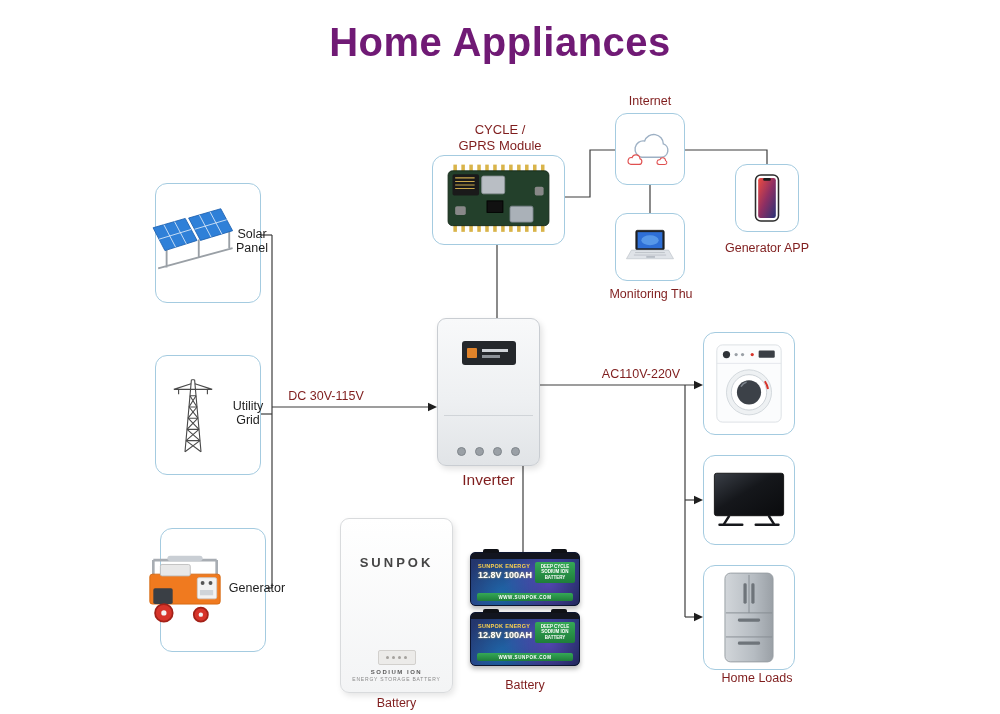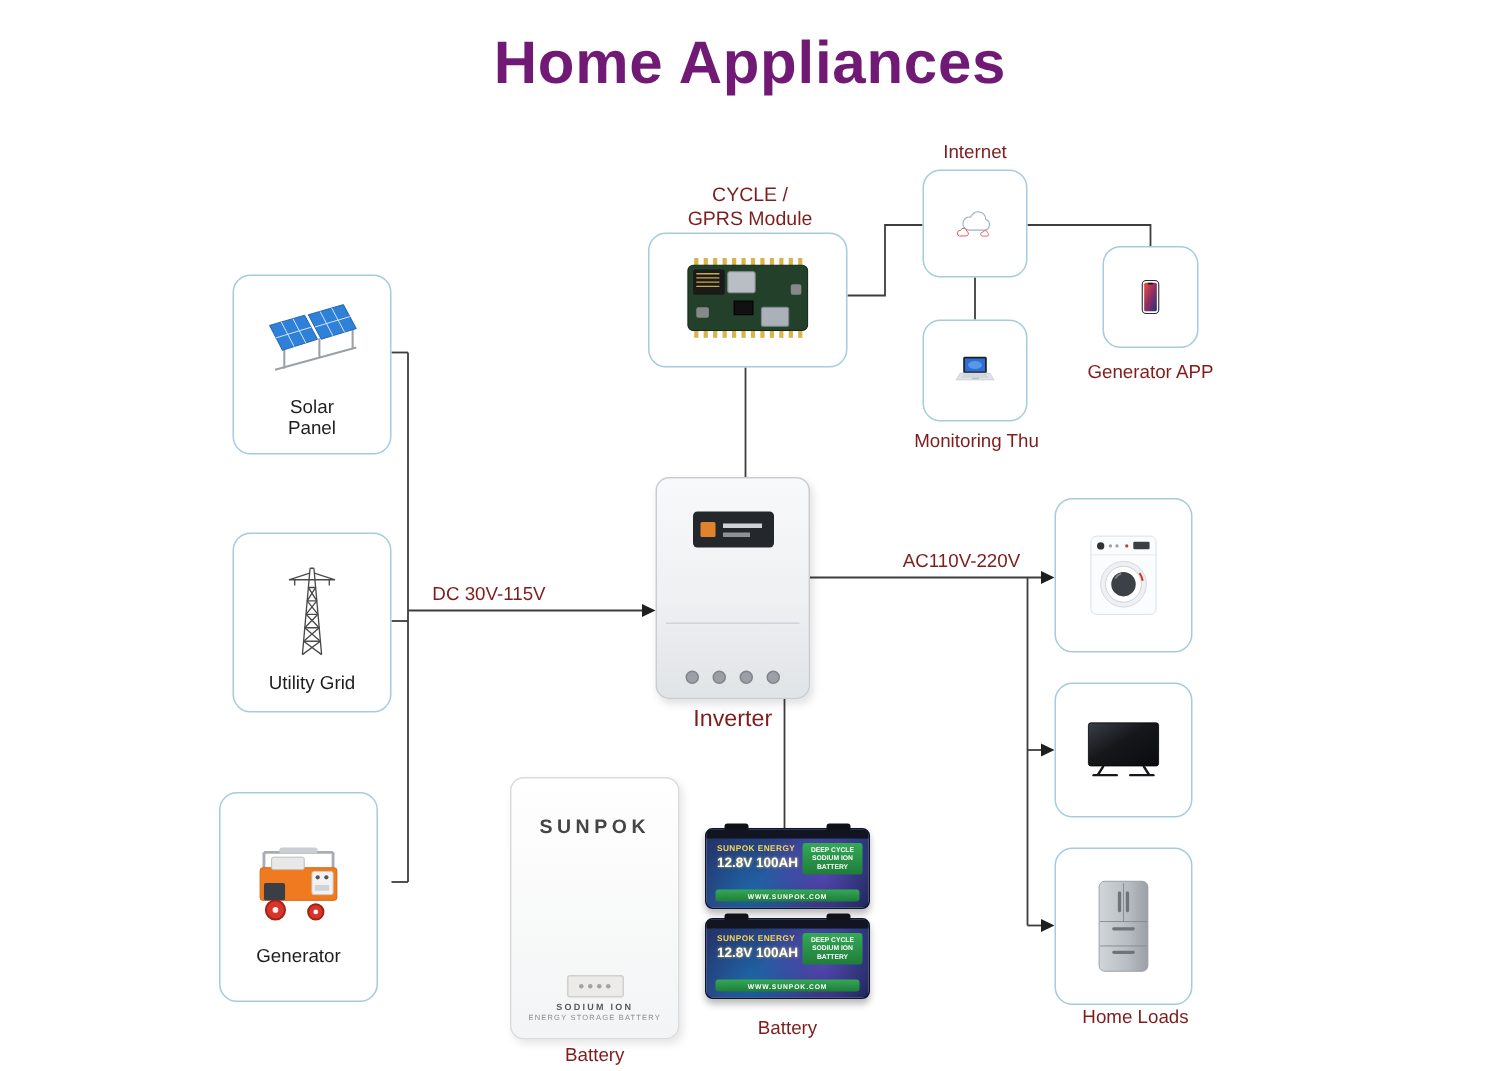--- a/index.html
+++ b/index.html
@@ -1,29 +1,29 @@
 <!DOCTYPE html>
 <html><head>
 <meta charset="utf-8">
 <style>
   *{margin:0;padding:0;box-sizing:border-box}
   html,body{background:#fff}
   body{font-family:"Liberation Sans",sans-serif;color:#1e1e1e}
   .canvas{position:relative;width:1000px;height:714px;background:#fff;overflow:hidden}
   .title{position:absolute;top:20px;left:0;width:100%;text-align:center;font-size:40px;font-weight:700;color:#701a75;letter-spacing:.5px}
   .wires{position:absolute;left:0;top:0;width:1000px;height:714px;pointer-events:none}
-  .node{position:absolute;background:#fff;border:1.5px solid #a4cbe0;border-radius:12px;display:flex;flex-direction:column;align-items:center;justify-content:center;padding:20px}
+  .node{position:absolute;background:#fff;border:1.5px solid #a4cbe0;border-radius:12px;display:flex;flex-direction:row;align-items:center;justify-content:center;padding:8px}
   .node .icon{flex:1;display:flex;align-items:center;justify-content:center;width:100%}
   .node .icon svg{display:block}
   .node-label{font-size:12.5px;color:#1e1e1e;text-align:center;line-height:1.1;padding-bottom:2px}
   .float-label{position:absolute;font-size:12.5px;color:#7f1d1d;text-align:center;line-height:1.2}
   
   #node-solar{left:155px;top:183px;width:106px;height:120px}
   #node-utility{left:155px;top:355px;width:106px;height:120px}
-  #node-generator{left:146px;top:528px;width:106px;height:140px}
+  #node-generator{left:160px;top:528px;width:106px;height:124px}
   #node-wifi{left:432px;top:155px;width:133px;height:90px}
   #node-internet{left:615px;top:113px;width:70px;height:72px}
   #node-phone{left:735px;top:164px;width:64px;height:68px}
   #node-laptop{left:615px;top:213px;width:70px;height:68px}
   #node-washer{left:703px;top:332px;width:92px;height:103px}
   #node-tv{left:703px;top:455px;width:92px;height:90px}
   #node-fridge{left:703px;top:565px;width:92px;height:105px}
   
   #lbl-wifi{left:455px;top:122px;width:90px;font-size:13px}
   #lbl-internet{left:610px;top:94px;width:80px}
@@ -39,21 +39,21 @@
   .inverter{position:absolute;left:437px;top:318px;width:103px;height:148px;background:linear-gradient(180deg,#f8f9fa 0%,#eef0f2 55%,#e1e4e7 100%);border:1px solid #c9cdd2;border-radius:9px;box-shadow:2px 3px 6px rgba(0,0,0,.12)}
   .inverter .screen{position:absolute;left:24px;top:22px;width:54px;height:24px;background:#24272b;border-radius:3px}
   .inverter .screen .sq{position:absolute;left:5px;top:7px;width:10px;height:10px;background:#e0832a;border-radius:1px}
   .inverter .screen .ln1{position:absolute;left:20px;top:8px;width:26px;height:2.5px;background:#cfd3d8}
   .inverter .screen .ln2{position:absolute;left:20px;top:14px;width:18px;height:2.5px;background:#8d9298}
   .inverter .seam{position:absolute;left:6px;right:6px;top:96px;height:1px;background:#d0d4d8}
   .inverter .ports{position:absolute;bottom:9px;left:0;width:100%;display:flex;justify-content:center;gap:9px}
   .inverter .ports i{display:block;width:9px;height:9px;border-radius:50%;background:#9aa0a6;border:1px solid #7f858b}
   
   .wallbat{position:absolute;left:340px;top:518px;width:113px;height:175px;background:linear-gradient(180deg,#ffffff,#f3f4f5);border:1px solid #d9dbdd;border-radius:9px;box-shadow:2px 3px 6px rgba(0,0,0,.10);display:flex;flex-direction:column;align-items:center}
-  .wallbat .brand{margin-top:24px;font-size:13px;font-weight:700;letter-spacing:3px;color:#454545}
+  .wallbat .brand{margin-top:36px;font-size:13px;font-weight:700;letter-spacing:3px;color:#454545}
   .wallbat .disp{margin-top:auto;width:38px;height:15px;background:#ecebe9;border:1px solid #d2d0cd;border-radius:2px;display:flex;align-items:center;justify-content:center;gap:3px}
   .wallbat .disp i{display:block;width:3px;height:3px;border-radius:50%;background:#a5a29e}
   .wallbat .t1{margin-top:4px;font-size:6px;font-weight:700;letter-spacing:1.5px;color:#5a5a5a}
   .wallbat .t2{margin-top:1px;margin-bottom:10px;font-size:5px;letter-spacing:.8px;color:#8a8a8a}
   
   .packs{position:absolute;left:470px;top:552px;width:110px;display:flex;flex-direction:column;gap:6px}
   .bpack{position:relative;width:110px;height:54px;background:linear-gradient(145deg,#223468 0%,#2b4183 45%,#16224a 100%);border:1px solid #0c1530;border-radius:5px;box-shadow:0 3px 5px rgba(0,0,0,.28)}
   .bpack .cap{position:absolute;top:-4px;width:16px;height:6px;background:#0f1116;border-radius:2px}
   .bpack .cap.l{left:12px}.bpack .cap.r{right:12px}
   .bpack .topband{position:absolute;top:0;left:0;right:0;height:6px;background:#12151f;border-radius:4px 4px 0 0}

